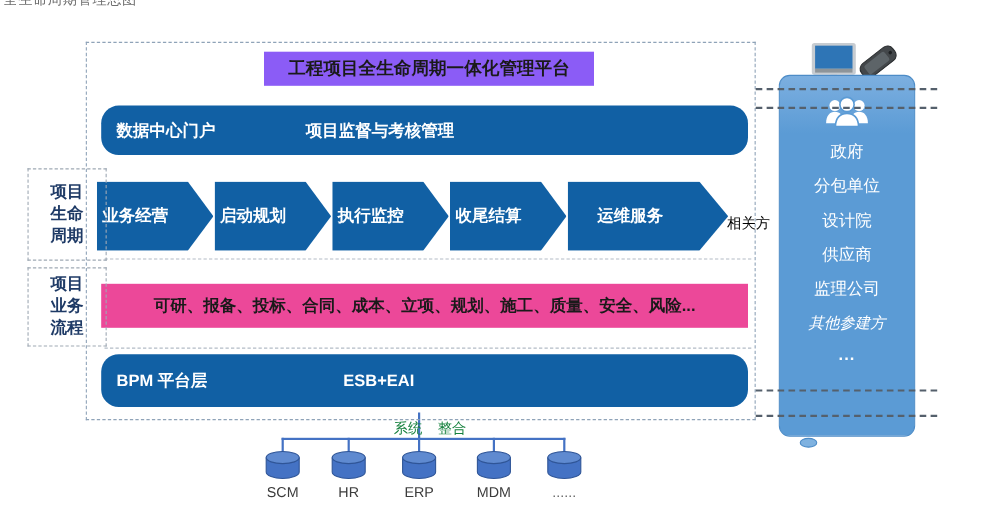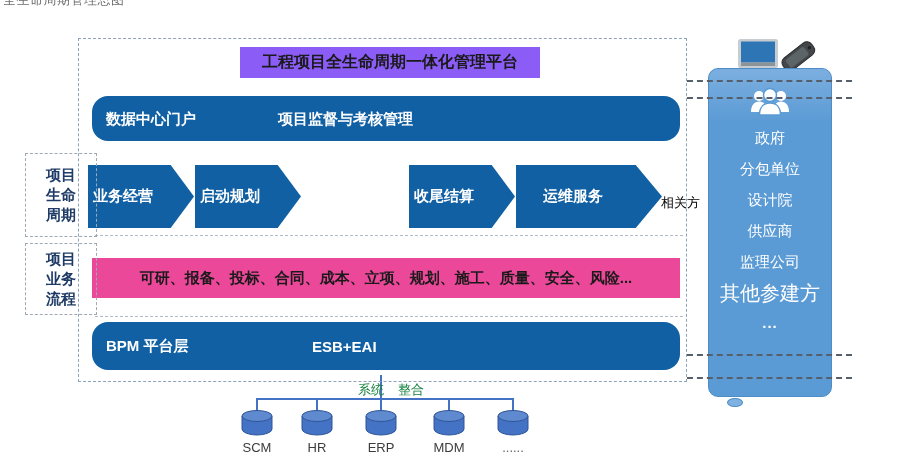--- a/index.html
+++ b/index.html
@@ -54,21 +54,21 @@
 
   .pointer-label{position:absolute;left:661px;top:194px;font-size:13px;color:#000000;z-index:5;}
 
   
   .panel{position:absolute;left:708px;top:68px;width:122px;height:327px;border-radius:10px;
          background:linear-gradient(#7cafe0,#5b9bd5 16%,#5b9bd5);border:1px solid #4d8cc7;z-index:4;}
   .panel .icon-wrap{position:absolute;left:0;top:16px;width:100%;display:flex;justify-content:center;}
   .panel .list{position:absolute;left:0;top:54px;width:100%;}
   .panel .item{height:31px;display:flex;align-items:center;justify-content:center;
                color:#fff;font-size:15px;}
-  .panel .item.small{font-size:20px;}
+  .panel .item.small{font-size:14px;font-style:italic;}
   .panel .item.dots{height:26px;font-weight:bold;letter-spacing:1px;}
 
   .dash-link{position:absolute;left:687px;width:165px;height:0;border-top:2px dashed #55606c;z-index:6;}
   .dl1{top:80px;} .dl2{top:97px;} .dl3{top:354px;} .dl4{top:377px;}
 
   .devices{position:absolute;left:730px;top:36px;z-index:3;}
 
   .mini-ellipse{position:absolute;left:727px;top:398px;width:16px;height:9px;border-radius:50%;
                 background:#7fb2e0;border:1px solid #4d8cc7;box-sizing:border-box;z-index:2;}
 
@@ -98,20 +98,21 @@
 
   <div class="title-band">工程项目全生命周期一体化管理平台</div>
 
   <div class="blue-bar bar-portal">
     <span class="lbl-left">数据中心门户</span>
     <span class="lbl-right">项目监督与考核管理</span>
   </div>
 
   <div class="chevron c1">业务经营</div>
   <div class="chevron c2">启动规划</div>
+  <div class="chevron c3">执行监控</div>
   <div class="chevron c4">收尾结算</div>
   <div class="chevron c5">运维服务</div>
 
   <div class="side-box side-1">项目
 生命
 周期</div>
   <div class="side-box side-2">项目
 业务
 流程</div>
 

